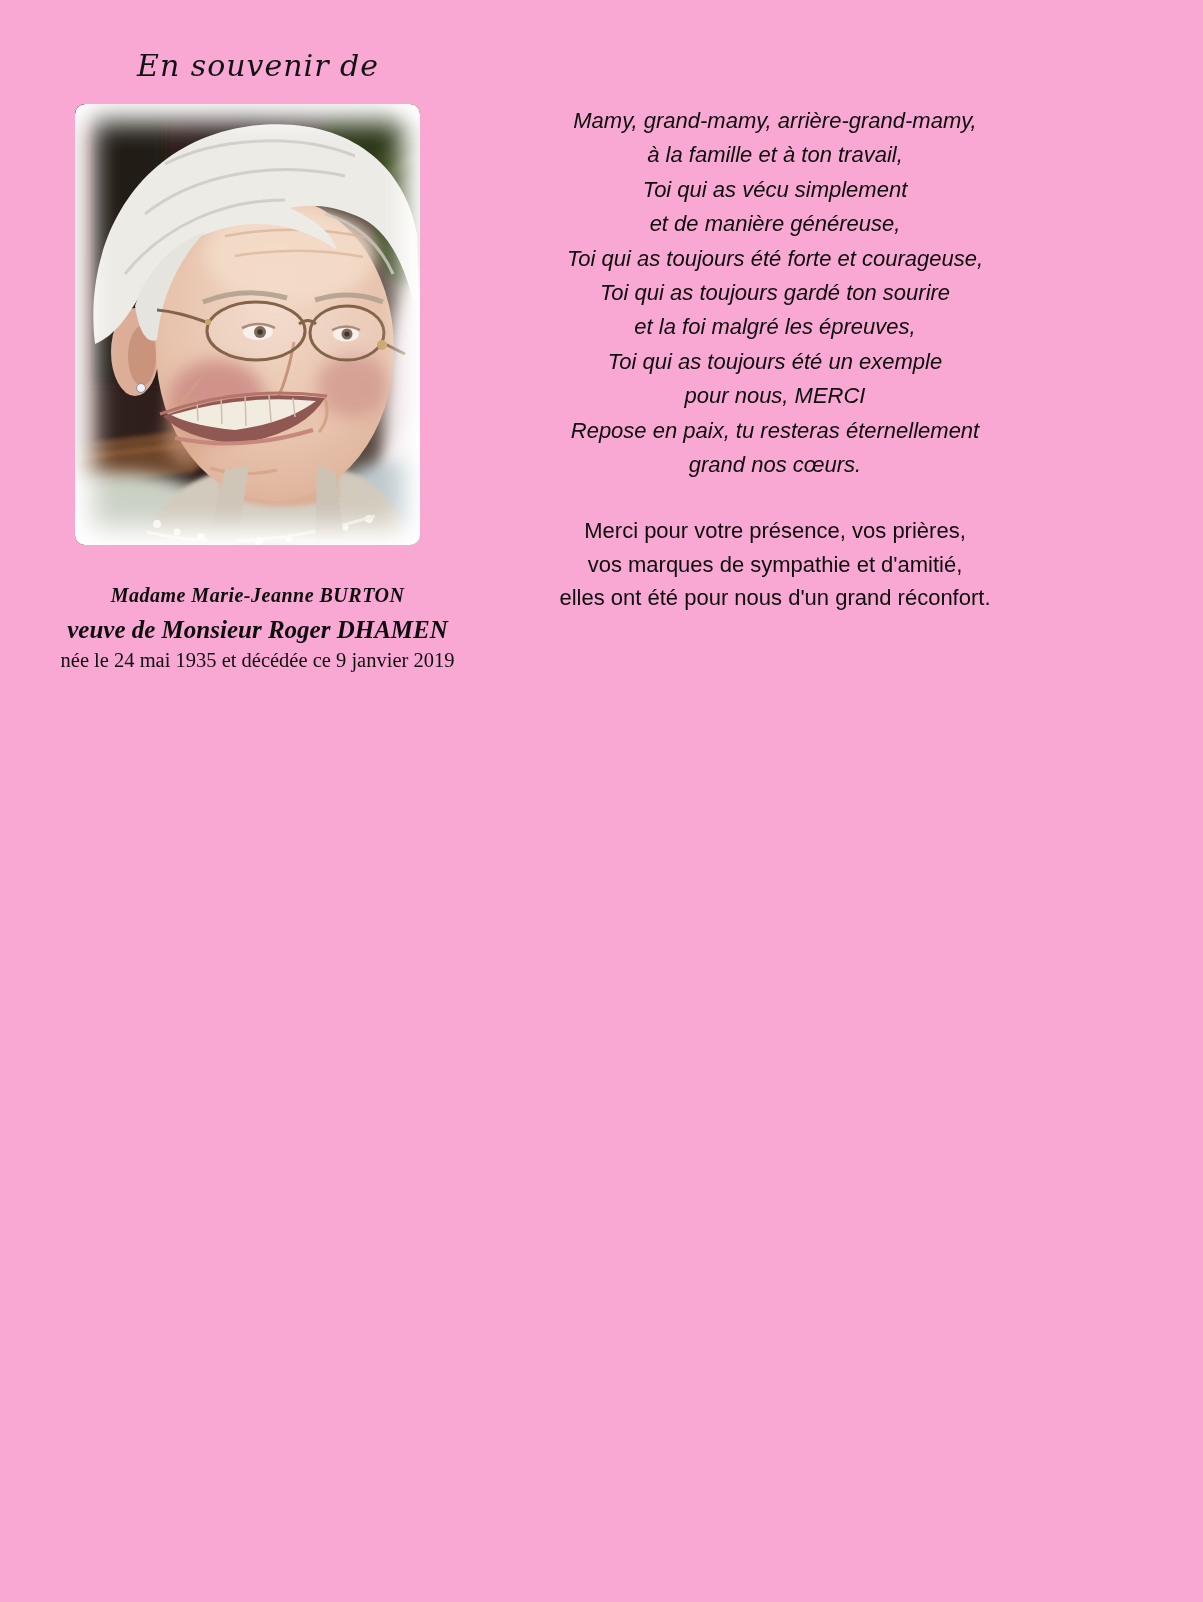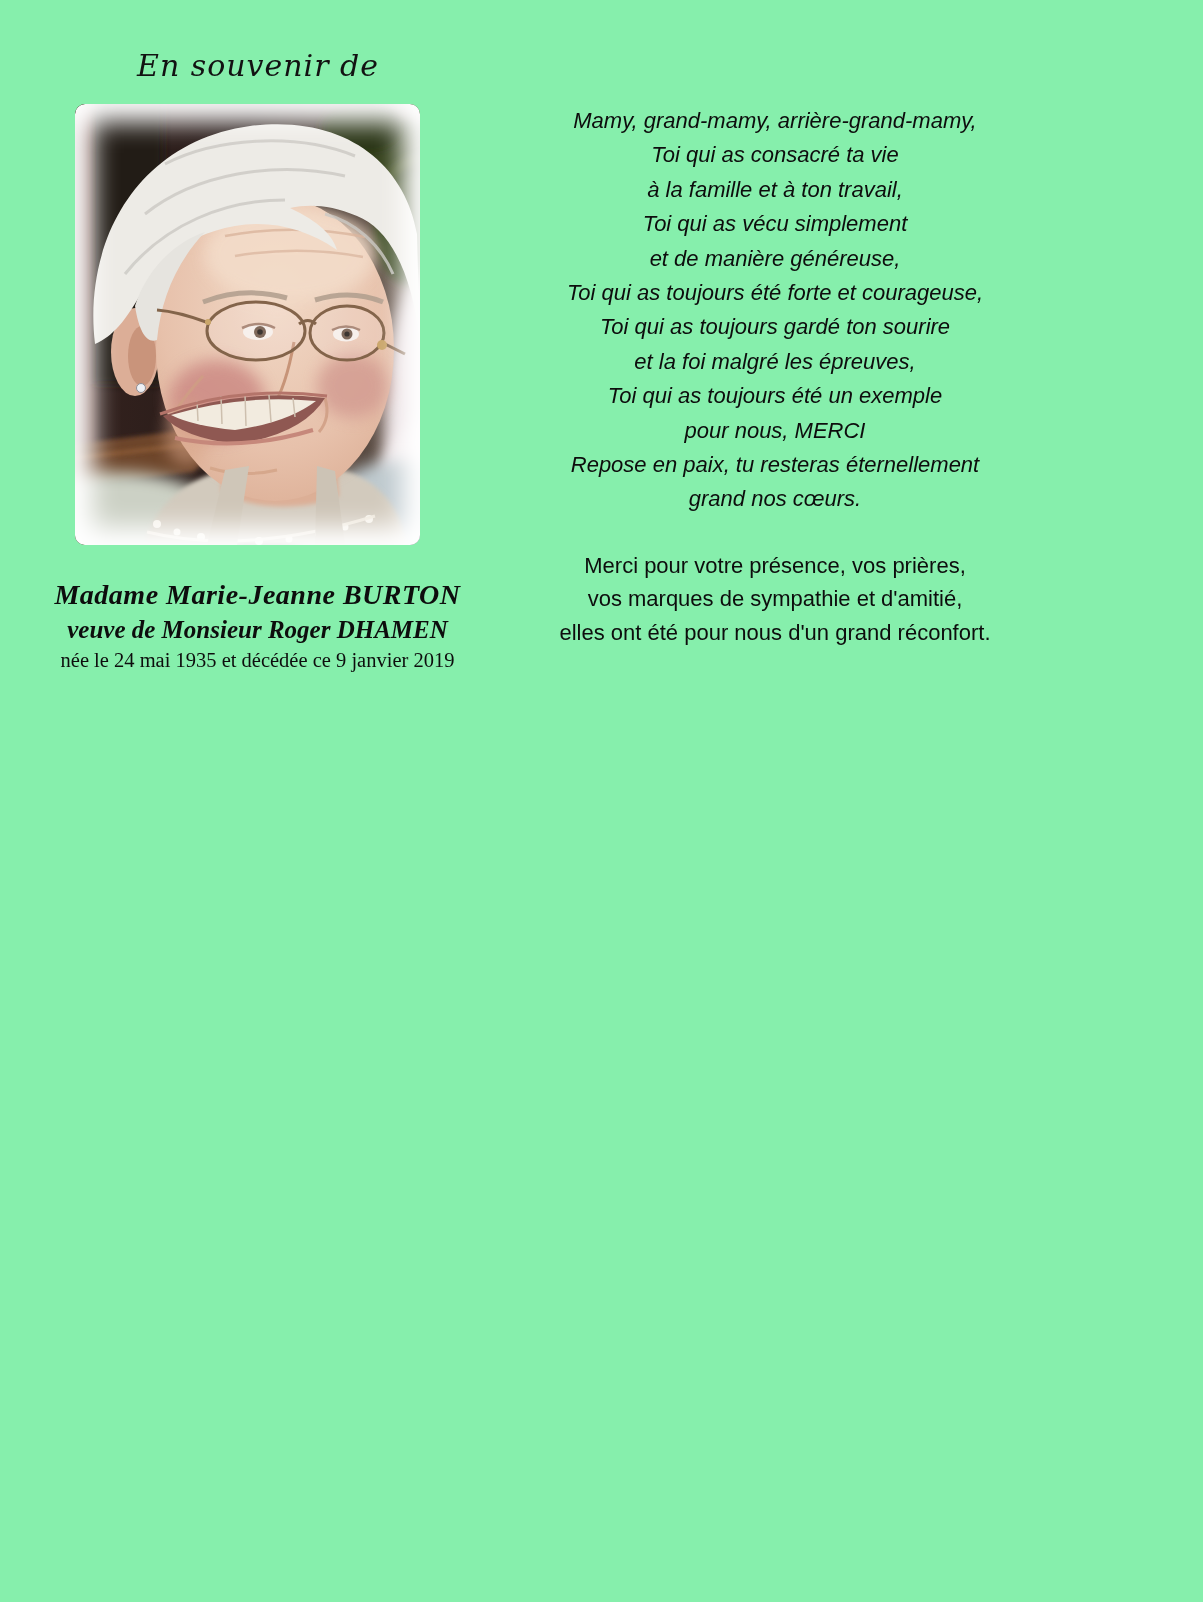--- a/index.html
+++ b/index.html
@@ -1,19 +1,19 @@
 <!DOCTYPE html>
 <html><head>
 <meta charset="utf-8">
 <style>
   html,body{margin:0;padding:0;background:#ffffff;}
   .page{
     position:relative;
     width:1203px;height:1602px;
-    background:#86efac;
+    background:#f9a8d4;
     font-family:"Liberation Serif", serif;
     color:#0d0d0d;
     overflow:hidden;
   }
   .title{
     position:absolute;left:78px;top:46px;width:360px;
     text-align:center;
     font-family:"DejaVu Serif", serif;
     font-style:italic;
     font-size:30px;line-height:40px;
@@ -30,21 +30,21 @@
     box-shadow:inset 0 0 26px 18px #ffffff;
     border-radius:10px;
   }
   .name-block{
     position:absolute;left:25px;top:577px;width:465px;
     text-align:center;
   }
   .name{
     font-family:"Liberation Serif", serif;
     font-weight:bold;font-style:italic;
-    font-size:28px;line-height:36px;
+    font-size:20px;line-height:36px;
     letter-spacing:0.5px;
   }
   .relation{
     font-family:"Liberation Serif", serif;
     font-weight:bold;font-style:italic;
     font-size:25px;line-height:33px;
   }
   .dates{
     font-family:"Liberation Serif", serif;
     font-size:20.5px;line-height:28px;
@@ -206,21 +206,20 @@
 
   <div class="name-block">
     <div class="name">Madame Marie-Jeanne BURTON</div>
     <div class="relation">veuve de Monsieur Roger DHAMEN</div>
     <div class="dates">née le 24 mai 1935 et décédée ce 9 janvier 2019</div>
   </div>
 
   <div class="right-col">
     <div class="poem">
       <div class="poem-line">Mamy, grand-mamy, arrière-grand-mamy,</div>
-      <div class="poem-line">Toi qui as consacré ta vie</div>
       <div class="poem-line">à la famille et à ton travail,</div>
       <div class="poem-line">Toi qui as vécu simplement</div>
       <div class="poem-line">et de manière généreuse,</div>
       <div class="poem-line">Toi qui as toujours été forte et courageuse,</div>
       <div class="poem-line">Toi qui as toujours gardé ton sourire</div>
       <div class="poem-line">et la foi malgré les épreuves,</div>
       <div class="poem-line">Toi qui as toujours été un exemple</div>
       <div class="poem-line">pour nous, MERCI</div>
       <div class="poem-line">Repose en paix, tu resteras éternellement</div>
       <div class="poem-line">grand nos cœurs.</div>

